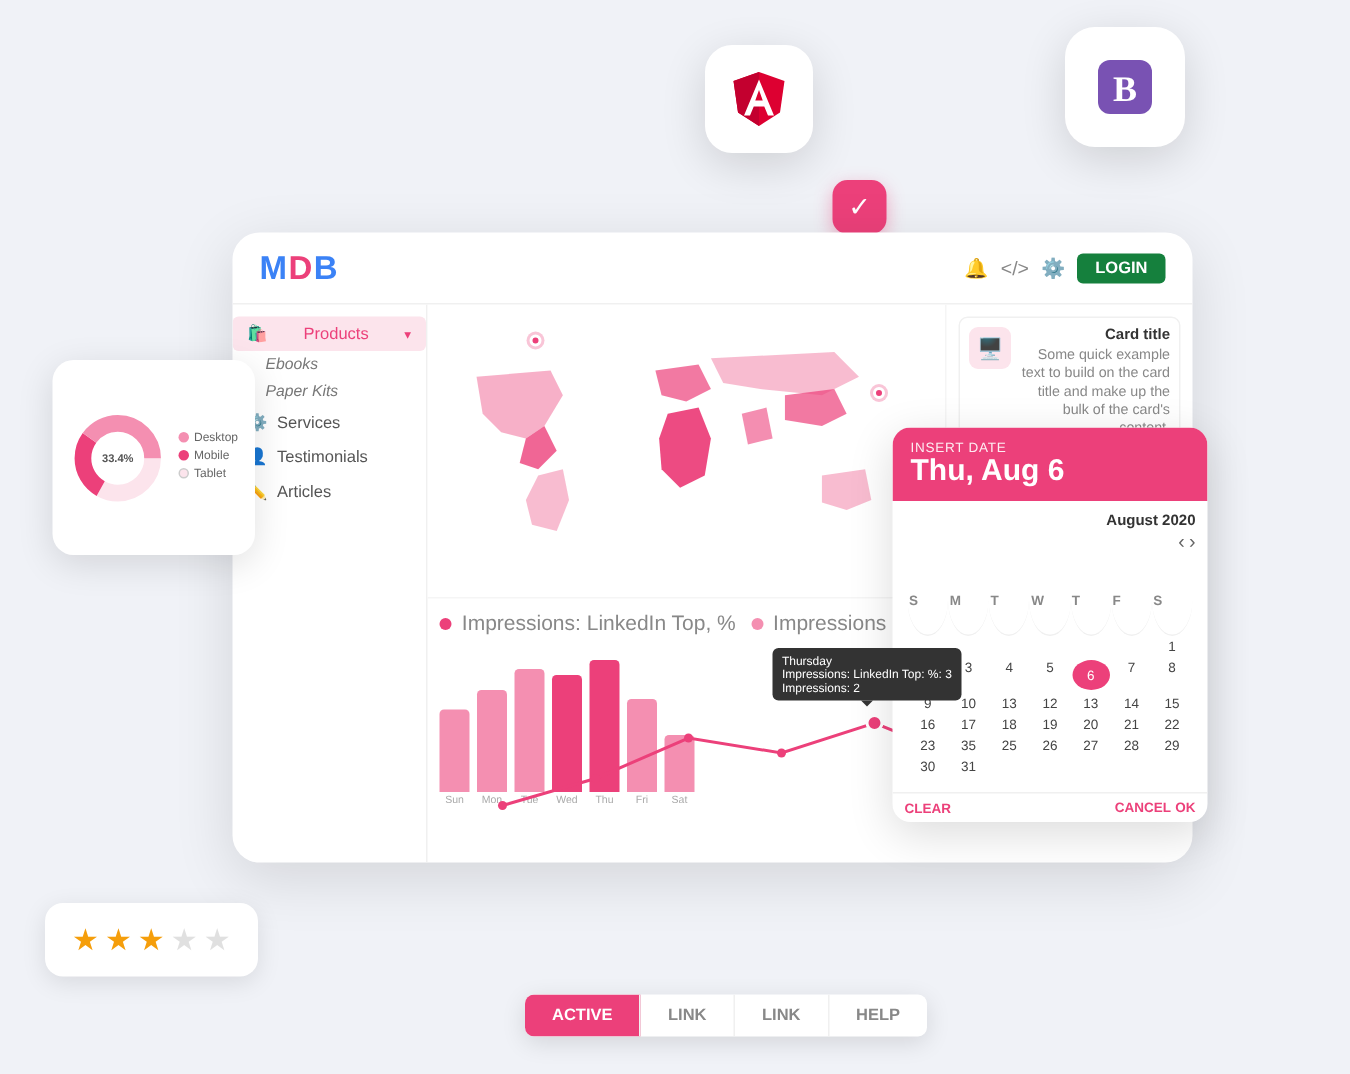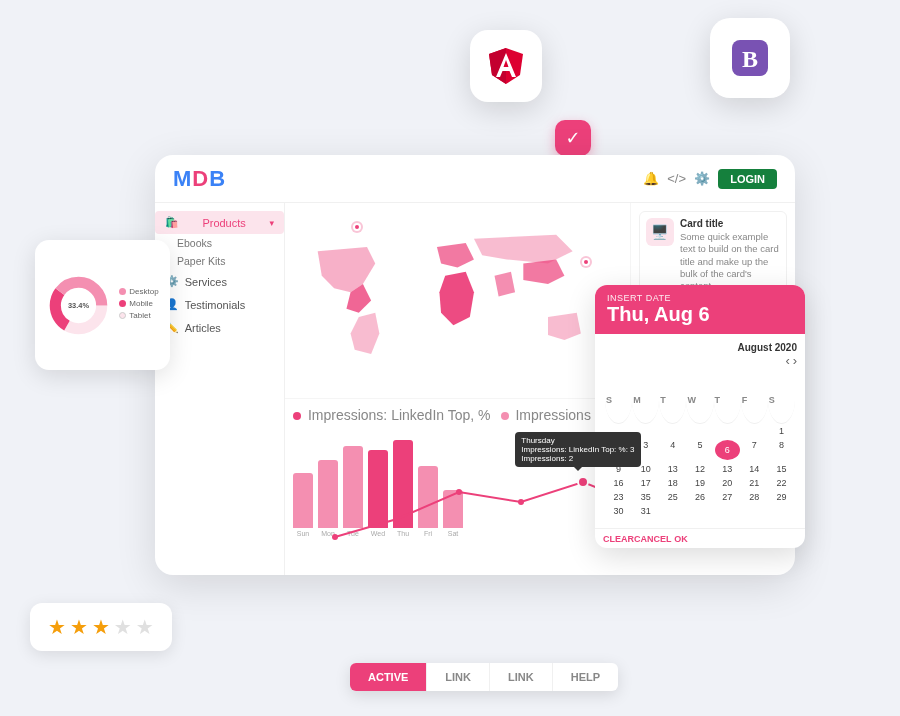--- a/index.html
+++ b/index.html
@@ -106,20 +106,21 @@
       gap: 6px;
     }
     .sidebar-item.active {
       background: #fce4ec;
       color: #ec407a;
     }
     .sidebar-sub {
       padding-left: 22px;
       font-size: 10.5px;
       color: #777;
+      font-style: italic;
     }
     .sidebar-sub-item {
       padding: 3px 0;
       cursor: pointer;
     }
     .sidebar-item.with-arrow { justify-content: space-between; }
     .sidebar-item.with-arrow .arrow { font-size: 9px; }
 
     
     .main-content {
@@ -171,21 +172,21 @@
       width: 28px;
       height: 28px;
       border-radius: 6px;
       display: flex;
       align-items: center;
       justify-content: center;
       font-size: 14px;
       flex-shrink: 0;
     }
     .card-icon-box.pink { background: #fce4ec; }
-    .card-text { font-size: 9.5px; }
+    .card-text { font-size: 9.5px; text-align: right; }
     .card-text strong { font-size: 10px; display: block; margin-bottom: 2px; color: #333; }
     .card-text span { color: #888; line-height: 1.3; }
 
     
     .chart-area {
       flex: 1;
       padding: 8px;
       position: relative;
     }
     .chart-legend {
@@ -342,20 +343,21 @@
       width: 20px;
       height: 20px;
       display: flex;
       align-items: center;
       justify-content: center;
       margin: auto;
     }
     .cal-cell.today-wrap { display: flex; align-items: center; justify-content: center; }
     .datepicker-footer {
       display: flex;
+      justify-content: space-between;
       padding: 4px 8px;
       border-top: 1px solid #f0f0f0;
     }
     .datepicker-footer button {
       background: none;
       border: none;
       color: #ec407a;
       font-size: 9px;
       font-weight: 700;
       cursor: pointer;

